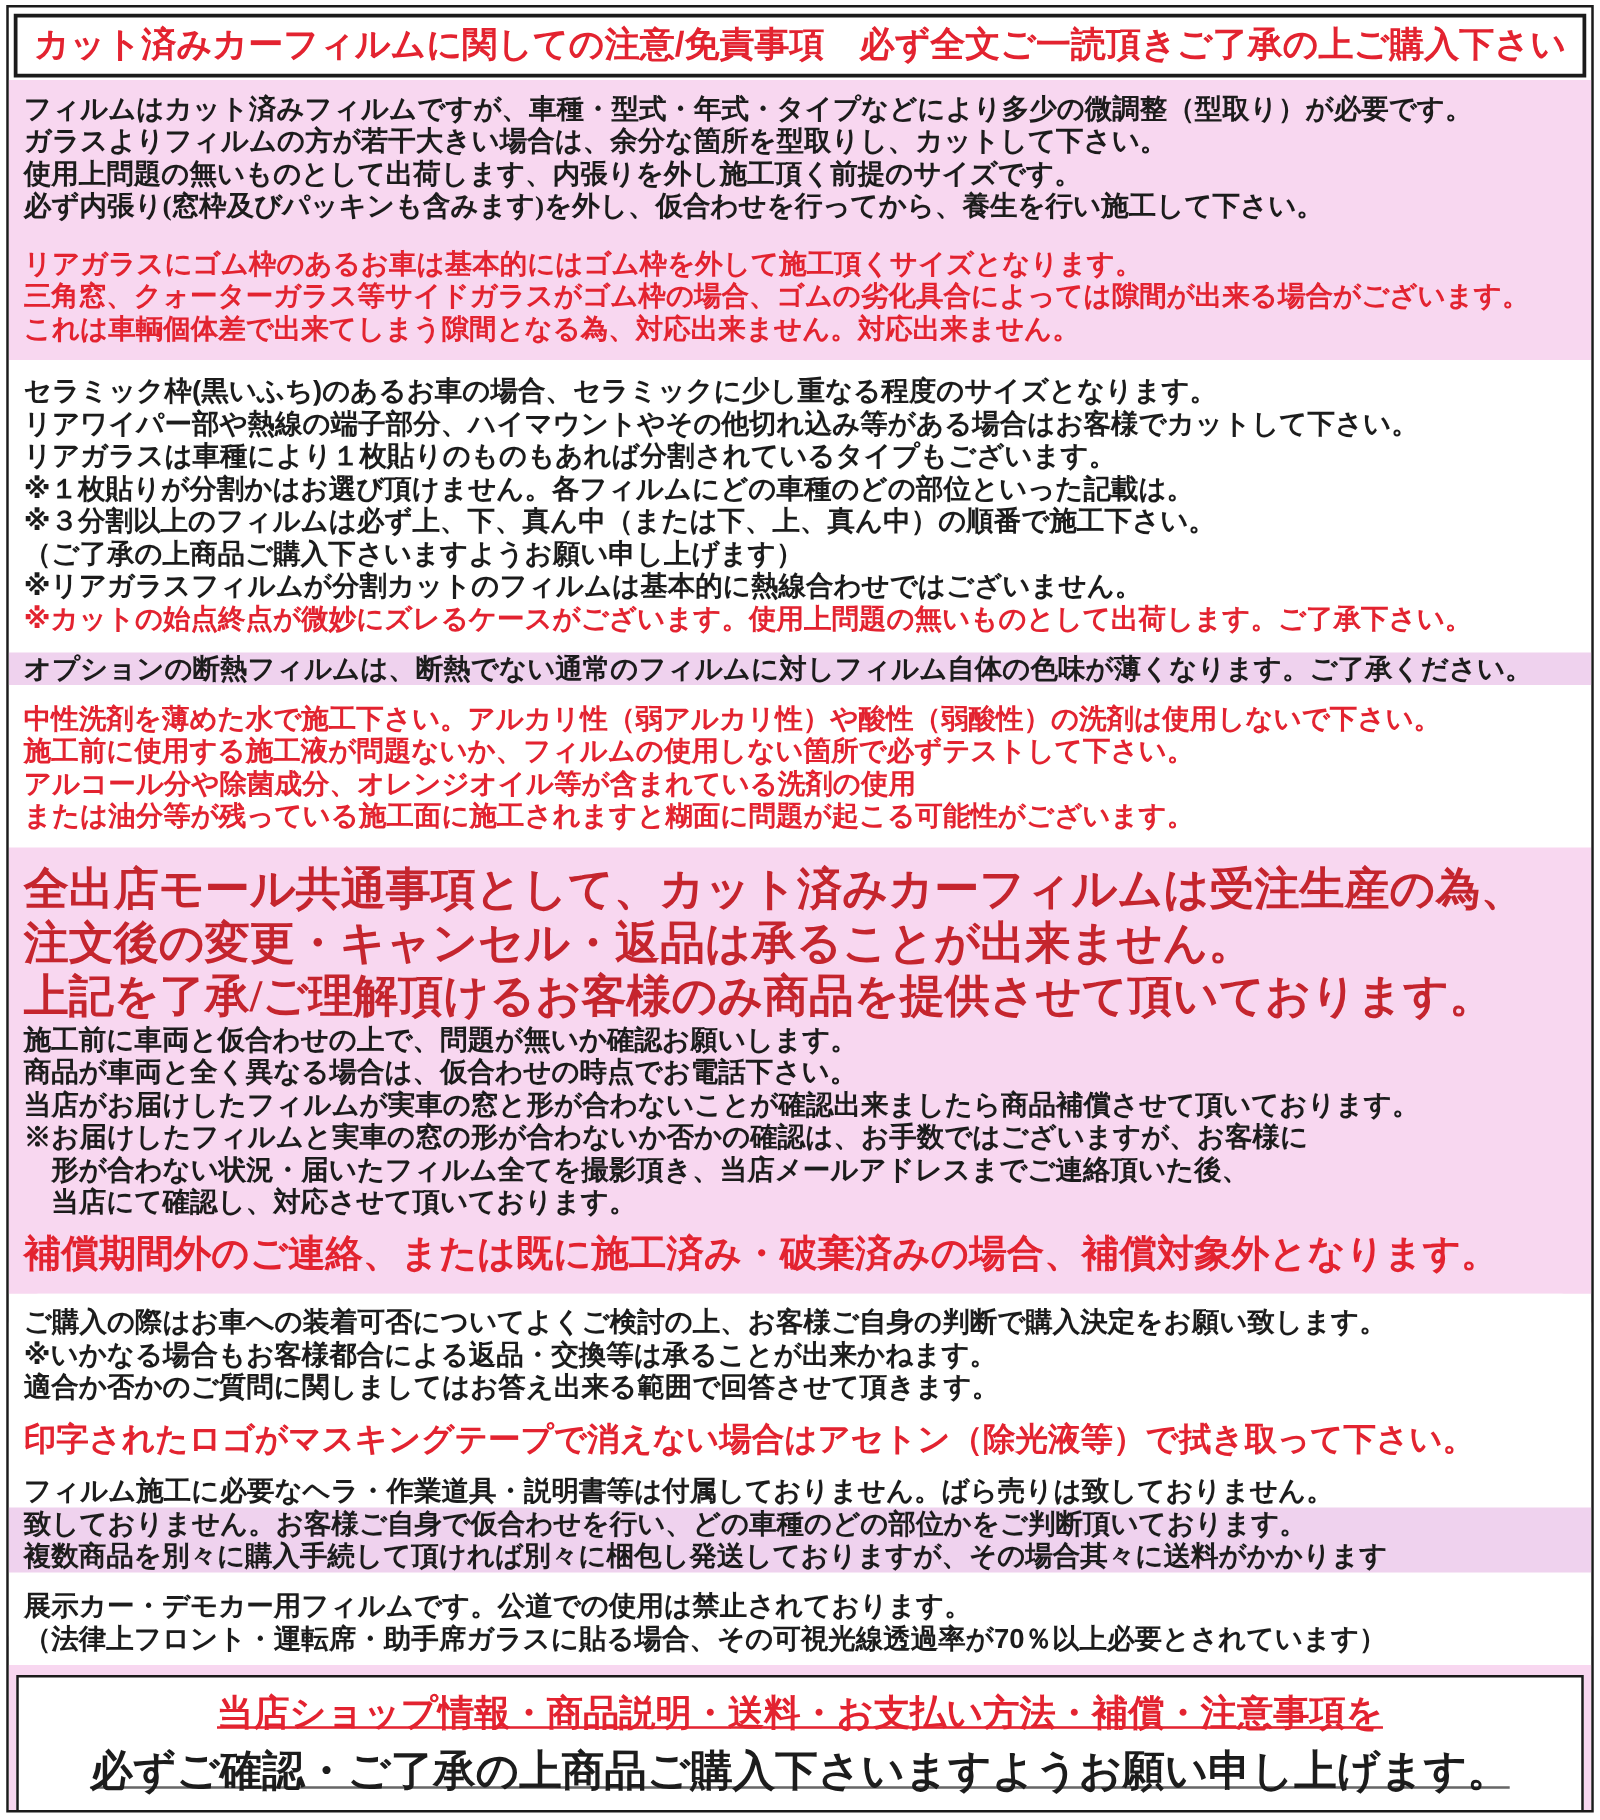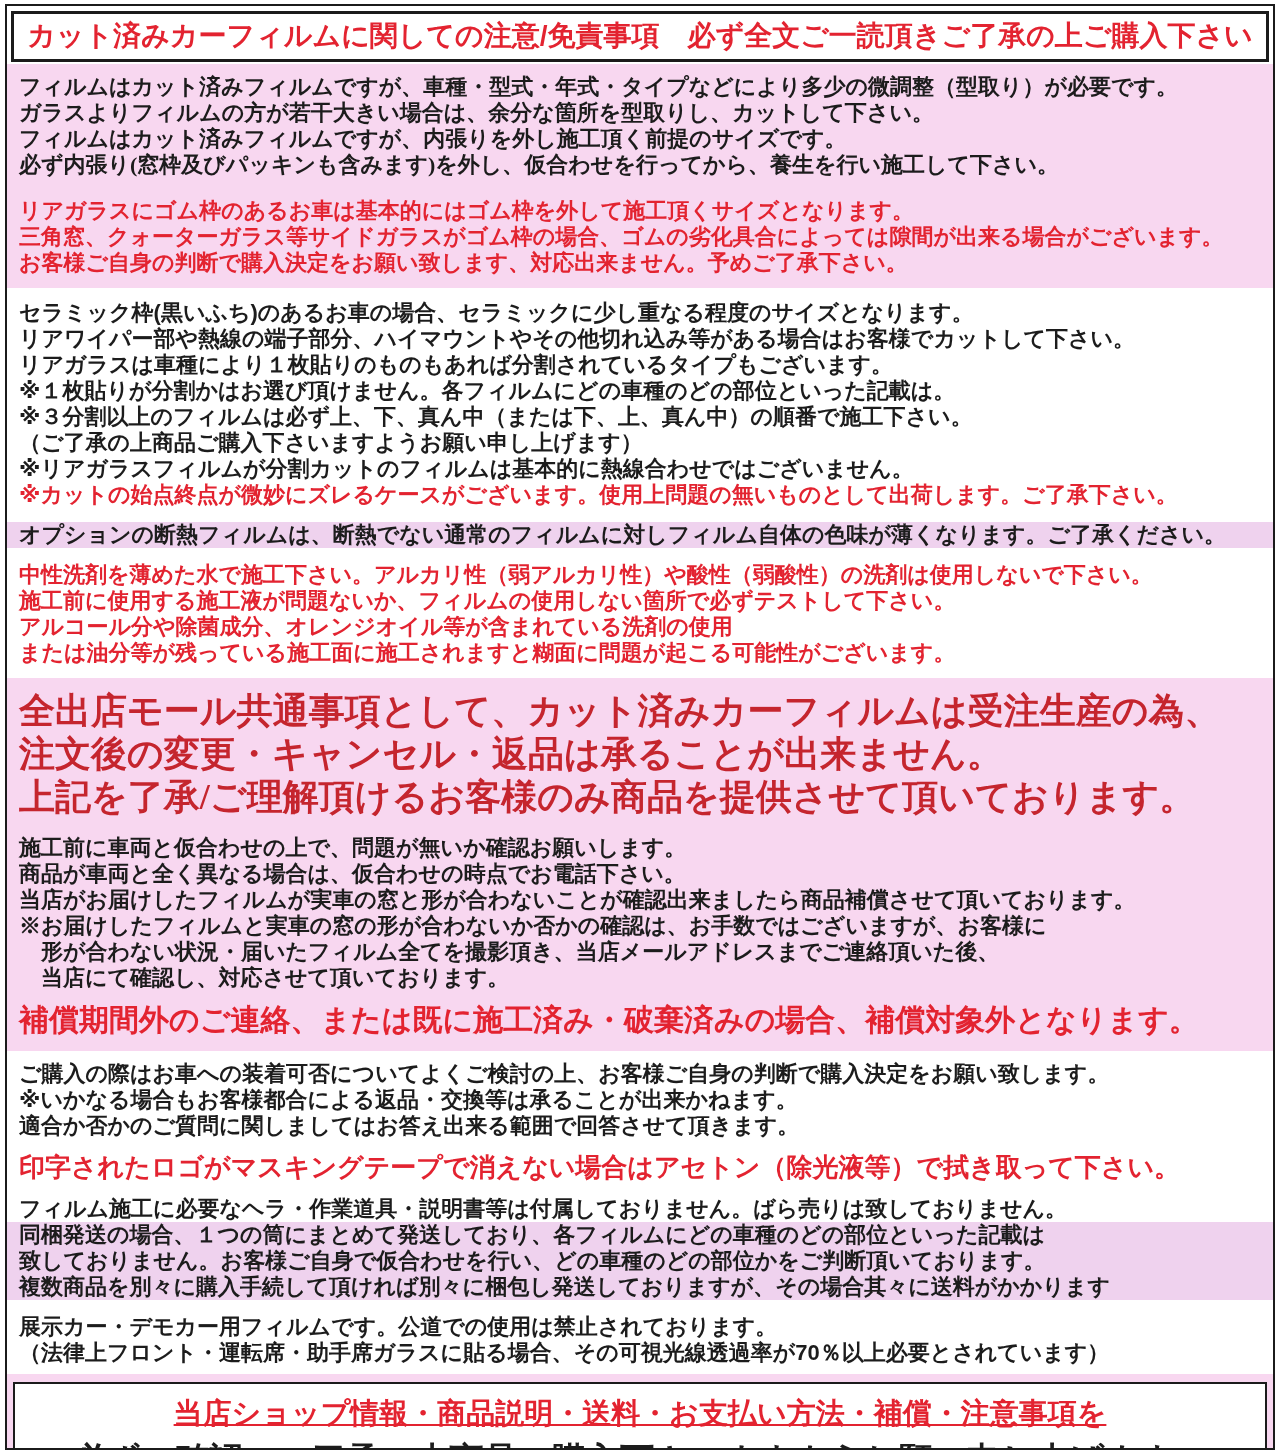--- a/index.html
+++ b/index.html
@@ -38,21 +38,21 @@
   .c-red .line{ color:var(--red); }
   .sz-big .line{ font-size:36px; line-height:43px; color:var(--dark-red); }
   .sz-large .line{ font-size:30px; line-height:38px; }
   .sz-med .line{ font-size:26px; line-height:33px; }
   
   .band-pink1{ padding:10px 0 12px 0; margin-top:2px; }
   .band-white1{ padding:12px 0 12px 0; }
   .band-pink2{ padding:12px 0 12px 0; }
   .band-white2{ padding:10px 0 8px 0;border-radius:24px; }
   .band-pink3{ padding:8px 0 14px 0; }
-  .gap8{ margin-top:16px; } .gap10{ margin-top:10px; } .gap12{ margin-top:12px; }
+  .gap8{ margin-top:0; } .gap10{ margin-top:10px; } .gap12{ margin-top:12px; }
   .gap14{ margin-top:14px; } .gap20{ margin-top:20px; }
   
   .footer-box{
     margin:0 6px; border:2px solid var(--border); background:#ffffff;
     text-align:center; padding:12px 4px 10px 4px;
   }
   .footer-line1{
     color:var(--red); font-size:29px; line-height:34px; white-space:nowrap;
     text-decoration:underline; text-decoration-thickness:2px; margin-bottom:10px;
     display:inline-block;
@@ -69,27 +69,27 @@
 <div class="page-frame">
 
   <div class="header-box">
     <div class="header-title">カット済みカーフィルムに関しての注意/免責事項　必ず全文ご一読頂きご了承の上ご購入下さい</div>
   </div>
 
   <div class="band-pink1 bg-pink">
     <div class="sec">
         <div class="line">フィルムはカット済みフィルムですが、車種・型式・年式・タイプなどにより多少の微調整（型取り）が必要です。</div>
         <div class="line">ガラスよりフィルムの方が若干大きい場合は、余分な箇所を型取りし、カットして下さい。</div>
-        <div class="line">フィルムはカット済みフィルムですが、内張りを外し施工頂く前提のサイズです。</div>
+        <div class="line">使用上問題の無いものとして出荷します、内張りを外し施工頂く前提のサイズです。</div>
         <div class="line">必ず内張り(窓枠及びパッキンも含みます)を外し、仮合わせを行ってから、養生を行い施工して下さい。</div>
       </div>
     <div class="sec c-red gap20">
         <div class="line">リアガラスにゴム枠のあるお車は基本的にはゴム枠を外して施工頂くサイズとなります。</div>
         <div class="line">三角窓、クォーターガラス等サイドガラスがゴム枠の場合、ゴムの劣化具合によっては隙間が出来る場合がございます。</div>
-        <div class="line">お客様ご自身の判断で購入決定をお願い致します、対応出来ません。予めご了承下さい。</div>
+        <div class="line">これは車輌個体差で出来てしまう隙間となる為、対応出来ません。対応出来ません。</div>
       </div>
   </div>
 
   <div class="band-white1 bg-white">
     <div class="sec">
         <div class="line">セラミック枠(黒いふち)のあるお車の場合、セラミックに少し重なる程度のサイズとなります。</div>
         <div class="line">リアワイパー部や熱線の端子部分、ハイマウントやその他切れ込み等がある場合はお客様でカットして下さい。</div>
         <div class="line">リアガラスは車種により１枚貼りのものもあれば分割されているタイプもございます。</div>
         <div class="line">※１枚貼りが分割かはお選び頂けません。各フィルムにどの車種のどの部位といった記載は。</div>
         <div class="line">※３分割以上のフィルムは必ず上、下、真ん中（または下、上、真ん中）の順番で施工下さい。</div>
@@ -131,21 +131,20 @@
     <div class="sec">
         <div class="line">ご購入の際はお車への装着可否についてよくご検討の上、お客様ご自身の判断で購入決定をお願い致します。</div>
         <div class="line">※いかなる場合もお客様都合による返品・交換等は承ることが出来かねます。</div>
         <div class="line">適合か否かのご質問に関しましてはお答え出来る範囲で回答させて頂きます。</div>
       </div>
     <div class="sec c-red sz-med gap12">
         <div class="line">印字されたロゴがマスキングテープで消えない場合はアセトン（除光液等）で拭き取って下さい。</div>
       </div>
     <div class="sec gap12">
         <div class="line">フィルム施工に必要なヘラ・作業道具・説明書等は付属しておりません。ばら売りは致しておりません。</div>
-        <div class="line v-band">同梱発送の場合、１つの筒にまとめて発送しており、各フィルムにどの車種のどの部位といった記載は</div>
         <div class="line v-band">致しておりません。お客様ご自身で仮合わせを行い、どの車種のどの部位かをご判断頂いております。</div>
         <div class="line v-band">複数商品を別々に購入手続して頂ければ別々に梱包し発送しておりますが、その場合其々に送料がかかります</div>
       </div>
     <div class="sec gap14">
         <div class="line">展示カー・デモカー用フィルムです。公道での使用は禁止されております。</div>
         <div class="line">（法律上フロント・運転席・助手席ガラスに貼る場合、その可視光線透過率が70％以上必要とされています）</div>
       </div>
   </div>
 
   <div class="band-pink3 bg-pink">

